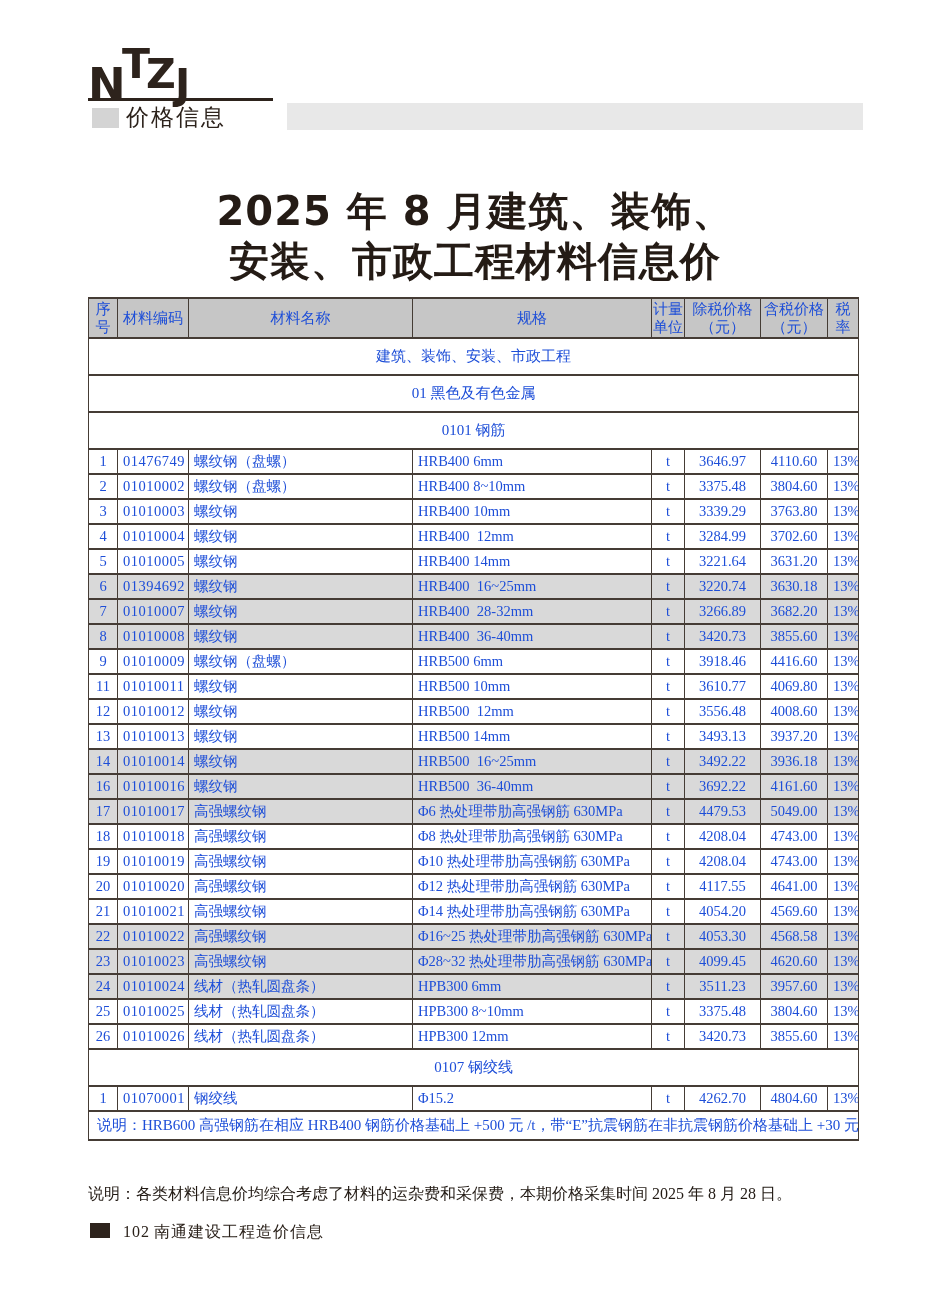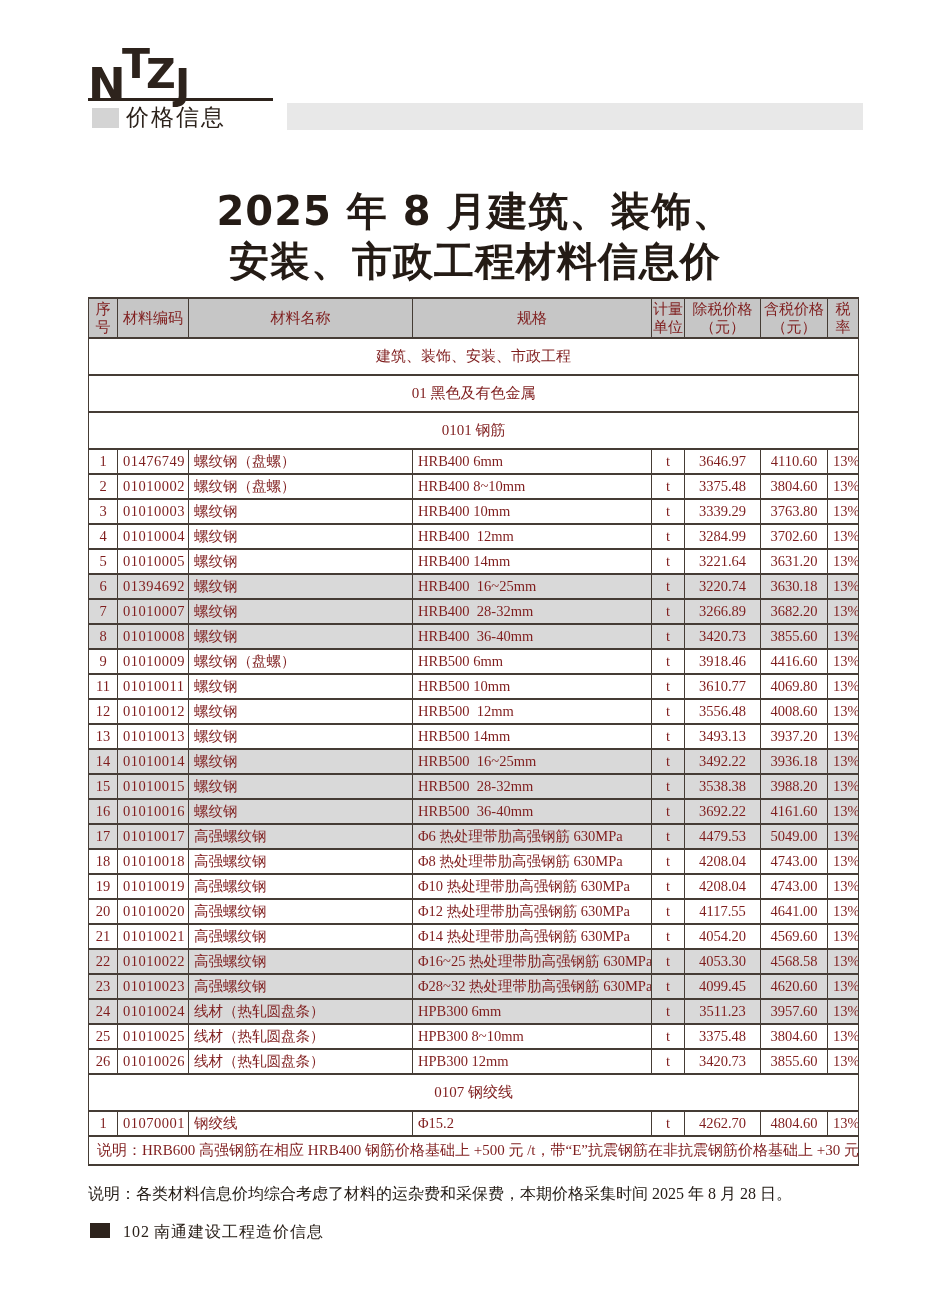--- a/index.html
+++ b/index.html
@@ -30,21 +30,21 @@
   .doc-title {
     position:absolute; left:0; top:186px; width:950px; text-align:center;
     font-family:"DejaVu Sans","Liberation Sans",sans-serif;
     font-weight:900; font-size:40px; line-height:50px; color:#241b15; letter-spacing:1px;
   }
 
   
   table.price {
     position:absolute; left:88px; top:297px; width:770px;
     border-collapse:collapse; table-layout:fixed;
-    font-size:14.5px; color:#7f1d1d;border-radius:20px;
+    font-size:14.5px; color:#1d4ed8;border-radius:20px;
   }
   table.price th, table.price td {
     border-left:1px solid #453c35; border-right:1px solid #453c35;
     border-top:2px solid #453c35; border-bottom:2px solid #453c35;
     vertical-align:middle; overflow:hidden;
   }
   table.price th {
     background:#c6c6c6; font-weight:normal; font-size:15px;
     height:38px; text-align:center; white-space:pre-line; line-height:18px; padding:1px 1px;
   }
@@ -250,30 +250,20 @@
           <td class="c-no">14</td>
           <td class="c-code">01010014</td>
           <td class="c-name">螺纹钢</td>
           <td class="c-spec">HRB500  16~25mm</td>
           <td class="c-unit">t</td>
           <td class="c-ex">3492.22</td>
           <td class="c-inc">3936.18</td>
           <td class="c-tax">13%</td>
         </tr>
         <tr class="item-row shaded">
-          <td class="c-no">15</td>
-          <td class="c-code">01010015</td>
-          <td class="c-name">螺纹钢</td>
-          <td class="c-spec">HRB500  28-32mm</td>
-          <td class="c-unit">t</td>
-          <td class="c-ex">3538.38</td>
-          <td class="c-inc">3988.20</td>
-          <td class="c-tax">13%</td>
-        </tr>
-        <tr class="item-row shaded">
           <td class="c-no">16</td>
           <td class="c-code">01010016</td>
           <td class="c-name">螺纹钢</td>
           <td class="c-spec">HRB500  36-40mm</td>
           <td class="c-unit">t</td>
           <td class="c-ex">3692.22</td>
           <td class="c-inc">4161.60</td>
           <td class="c-tax">13%</td>
         </tr>
         <tr class="item-row shaded">

